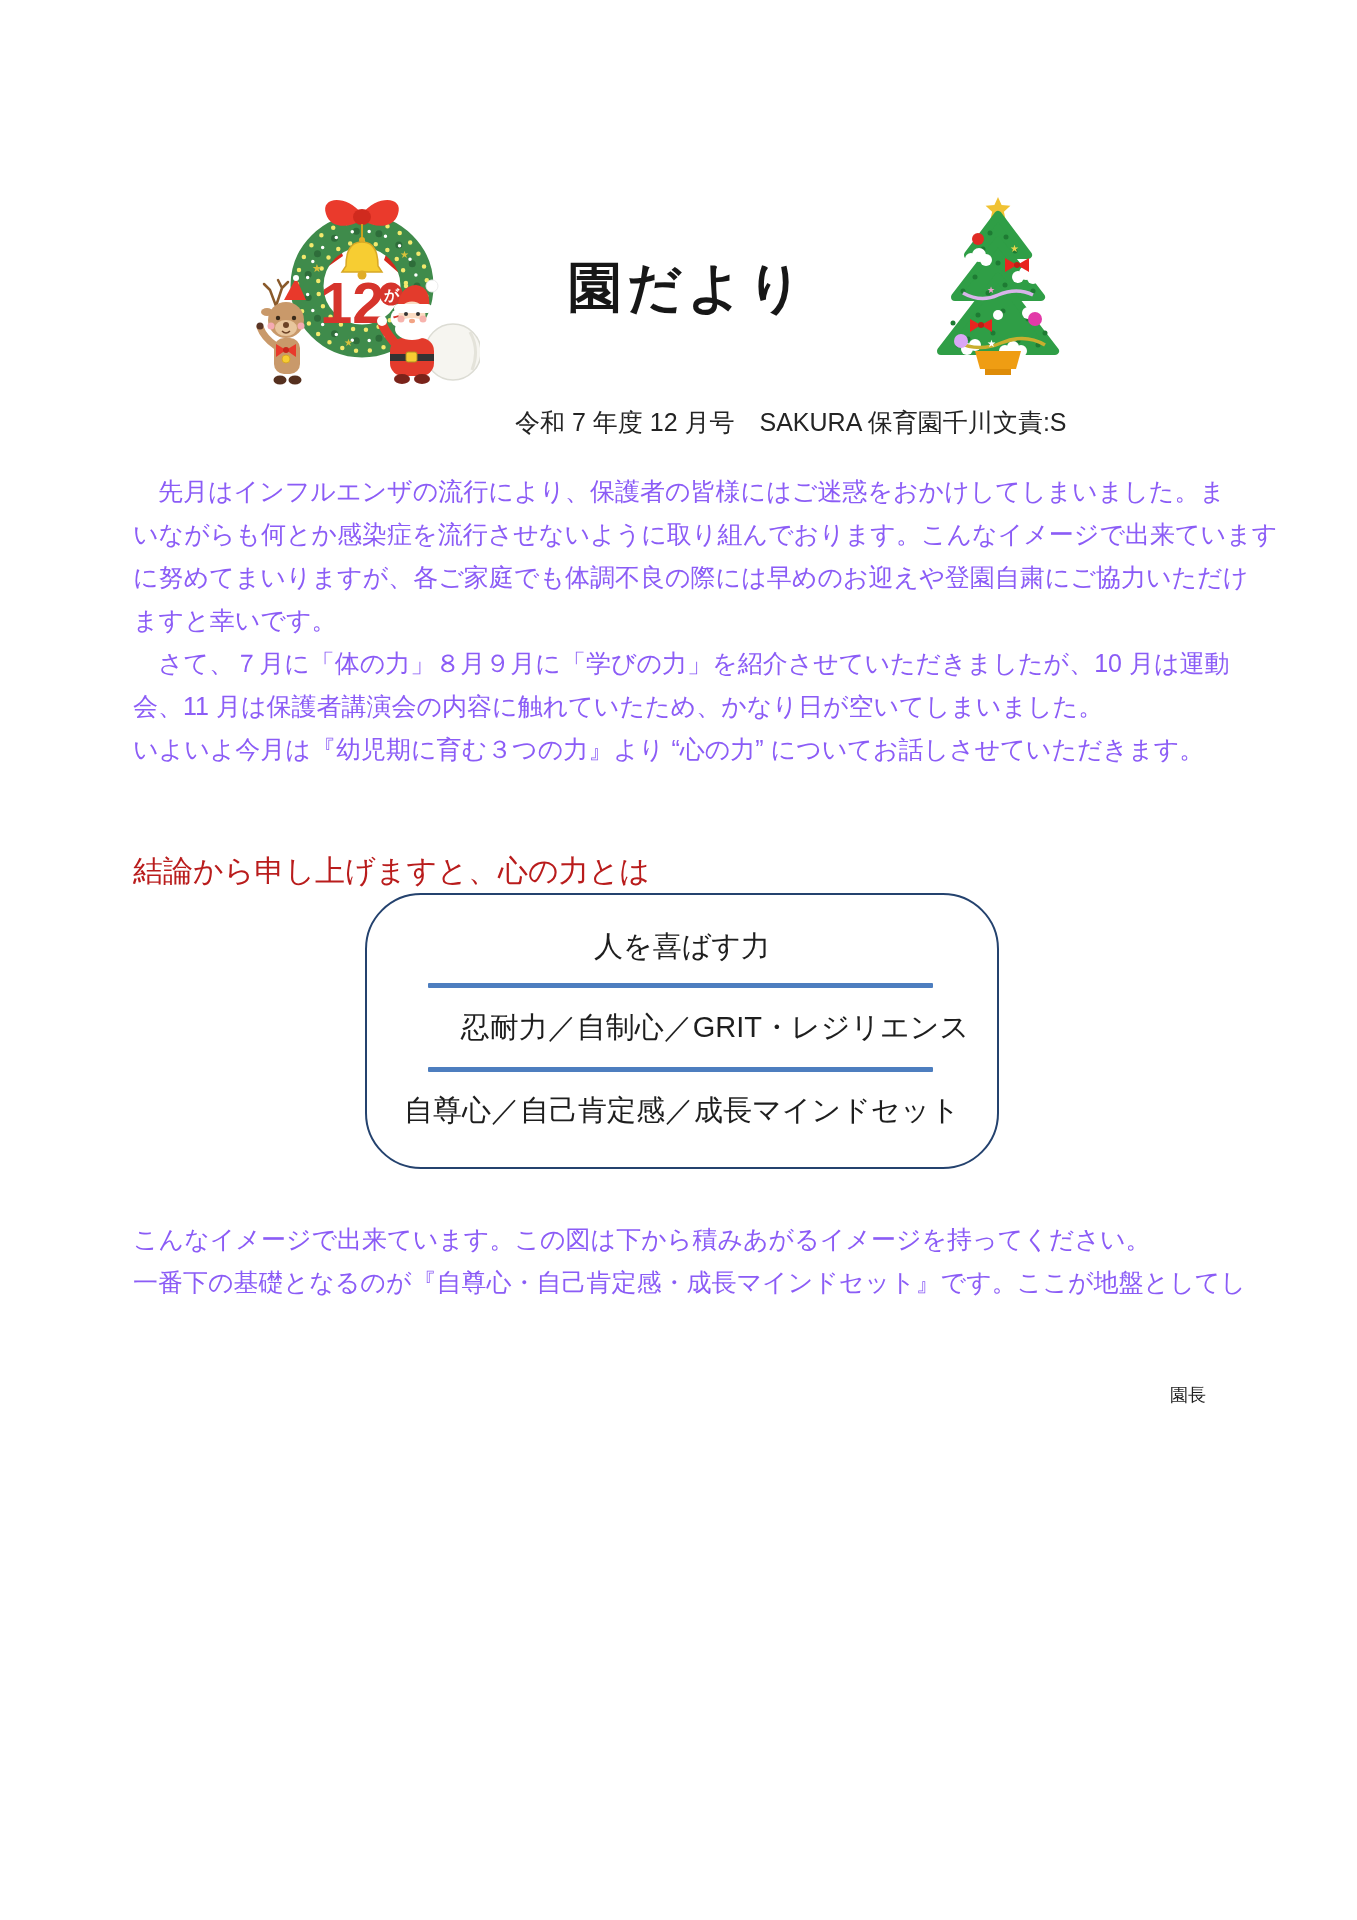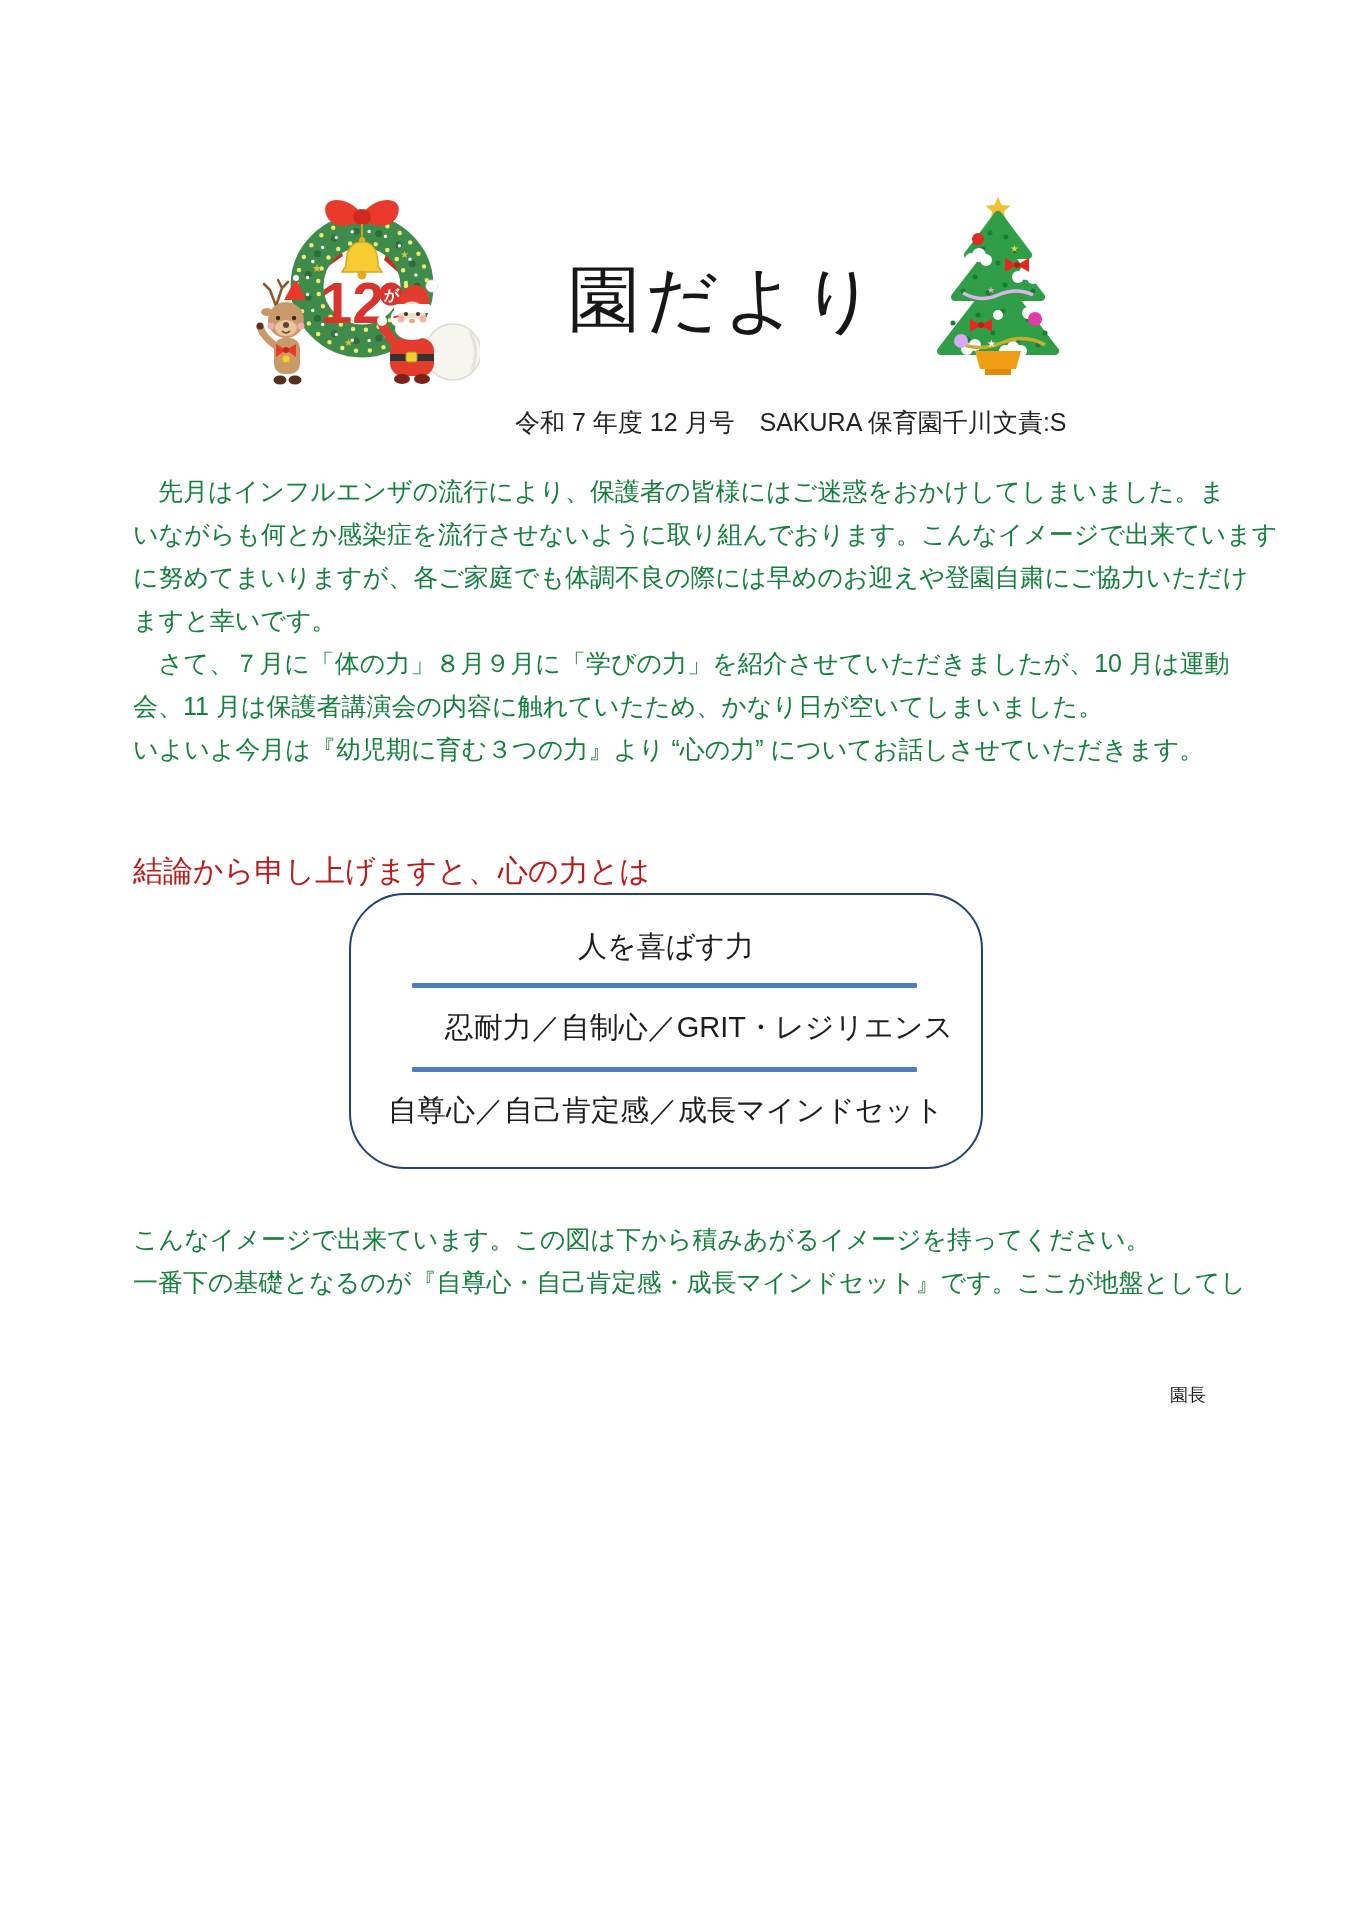--- a/index.html
+++ b/index.html
@@ -8,37 +8,37 @@
     width:1357px;height:1920px;
     background:#ffffff;
     overflow:hidden;
     font-family:"Liberation Sans","DejaVu Sans",sans-serif;
     color:#1f1f1f;
   }
   .abs{position:absolute;}
   
   .doc-title{
     left:568px;top:252px;
-    font-size:72px;letter-spacing:5px;
-    font-weight:400;color:#171717;
+    font-size:54px;letter-spacing:5px;
+    font-weight:700;color:#171717;
     white-space:nowrap;
   }
   .issue-row{
     left:515px;top:406px;
     display:flex;
     font-size:25px;white-space:nowrap;color:#242424;
   }
   
-  .textblock{left:133px;width:1105px;font-size:25px;line-height:43px;color:#15803d;}
+  .textblock{left:133px;width:1105px;font-size:25px;line-height:43px;color:#8b5cf6;}
   .textblock div{white-space:nowrap;}
   .intro-block{top:470px;}
   .lead-line{left:133px;top:851px;font-size:30px;white-space:nowrap;color:#b91c1c;}
   
   .power-box{
-    left:349px;top:893px;width:630px;height:272px;
+    left:365px;top:893px;width:630px;height:272px;
     border:2.5px solid #24426e;border-radius:56px;
     background:#ffffff;
   }
   .power-box .item{
     position:absolute;left:0;width:100%;
     text-align:center;font-size:29px;color:#1e1e1e;white-space:nowrap;
   }
   .power-box .item-0{top:32px;}
   .power-box .item-1{top:113px;padding-left:33px;}
   .power-box .item-2{top:196px;}

